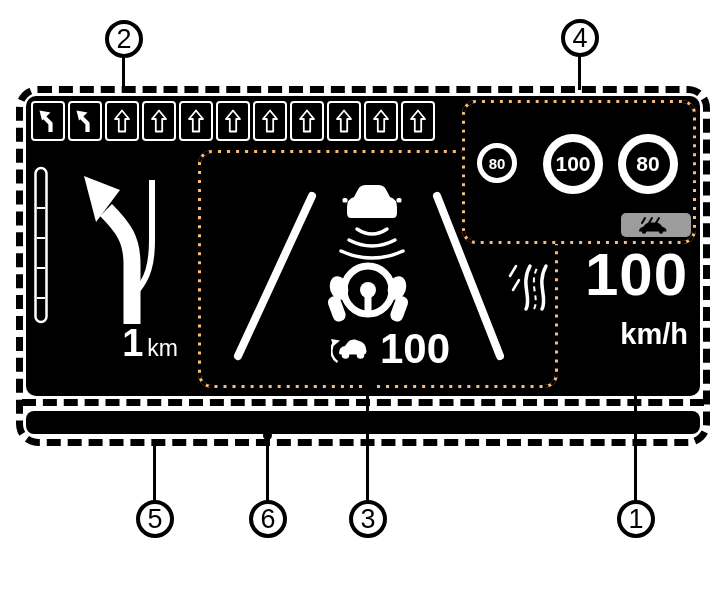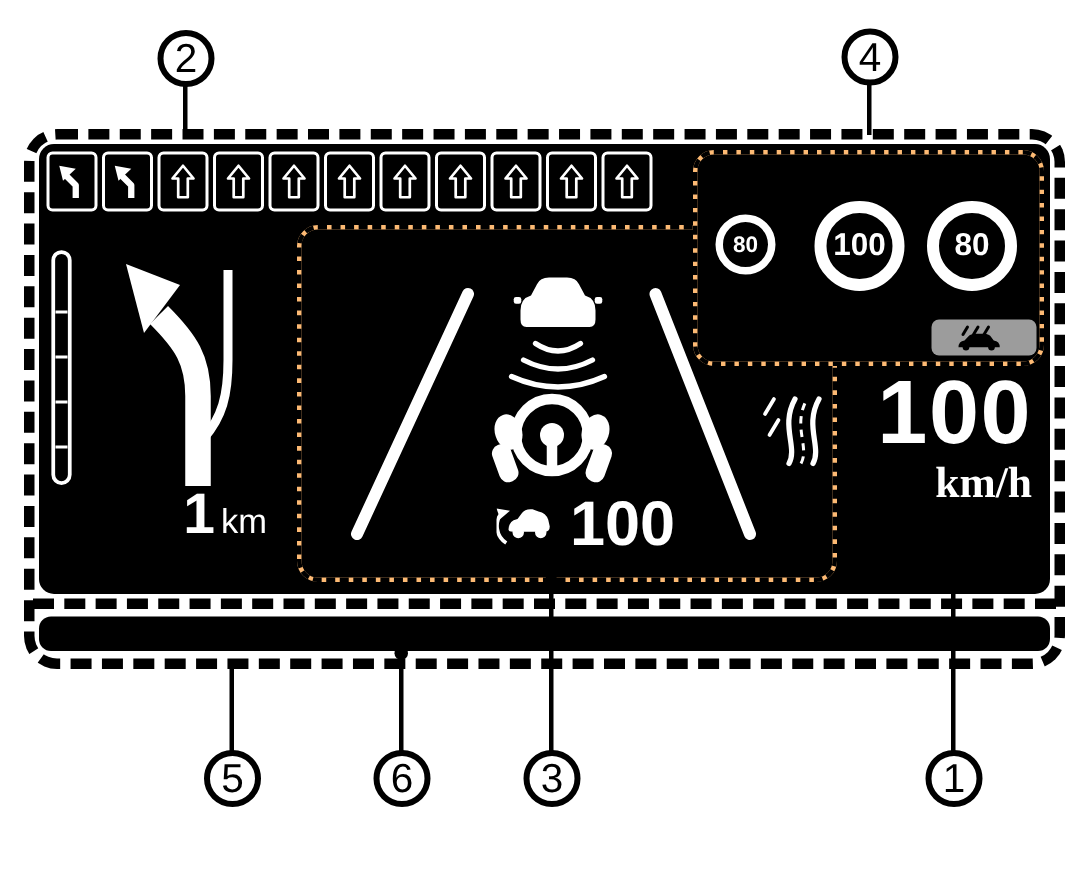--- a/index.html
+++ b/index.html
@@ -63,21 +63,21 @@
   .sign-lg { width:60px; height:60px; border-width:8px; font-size:21px; }
   .sign-2 { left:78px; top:31px; }
   .sign-3 { left:153px; top:31px; }
   .rain-badge { position:absolute; left:156px; top:110px; width:70px; height:24px; background:#9c9c9c;
                 border-radius:5px; display:flex; align-items:center; justify-content:center; }
 
   
   .speed-block { position:absolute; left:530px; top:148px; width:140px; text-align:right;
                  padding-right:8px; box-sizing:border-box; color:#fff; }
   .speed-value { font-size:60px; font-weight:bold; line-height:62px; letter-spacing:1px; }
-  .speed-unit { font-size:29px; font-weight:bold; line-height:32px; margin-top:0;font-family:Liberation Serif, serif; }
+  .speed-unit { font-size:29px; font-weight:bold; line-height:32px; margin-top:12px; }
 </style>
 </head>
 <body>
 
 <div class="stage">
 
   <div class="leader" style="left:122px; top:57px; height:33px;"></div>
   <div class="leader" style="left:578px; top:56px; height:34px;"></div>
   <div class="leader" style="left:153px; top:444px; height:58px;"></div>
   <div class="leader" style="left:266px; top:436px; height:66px;"></div>

